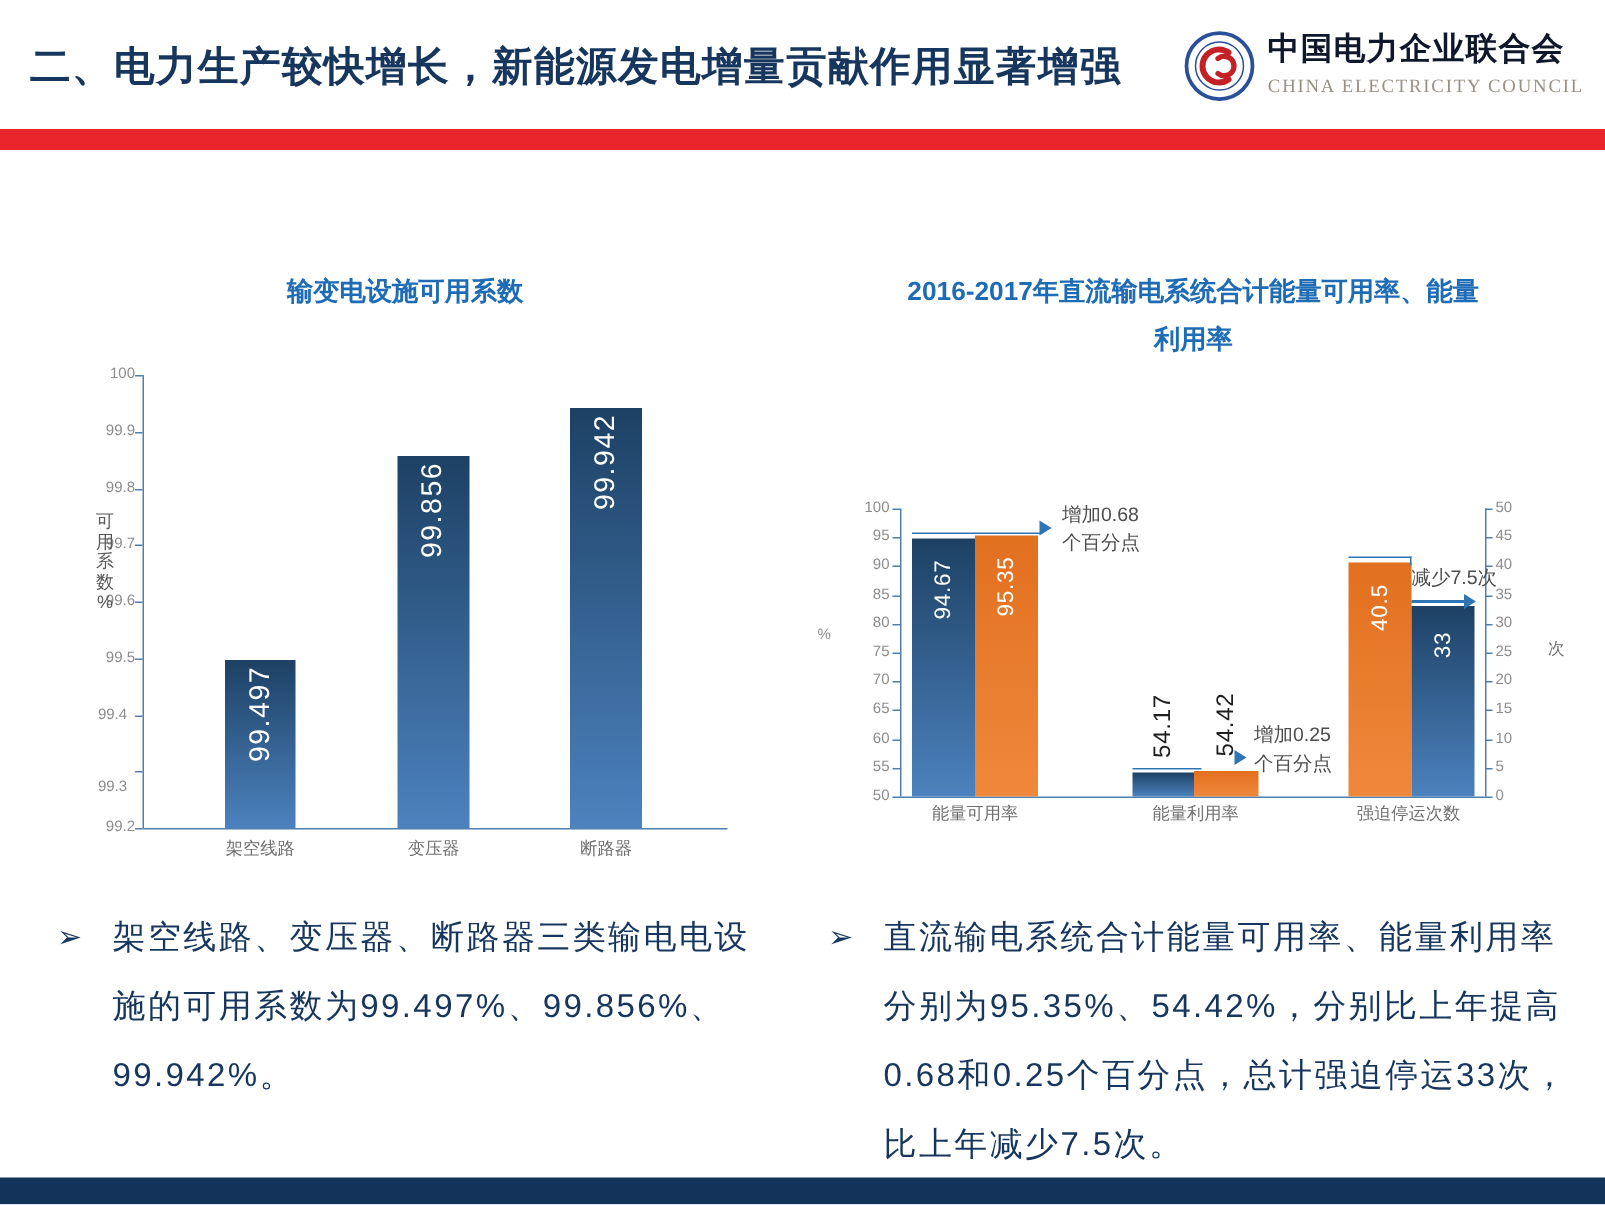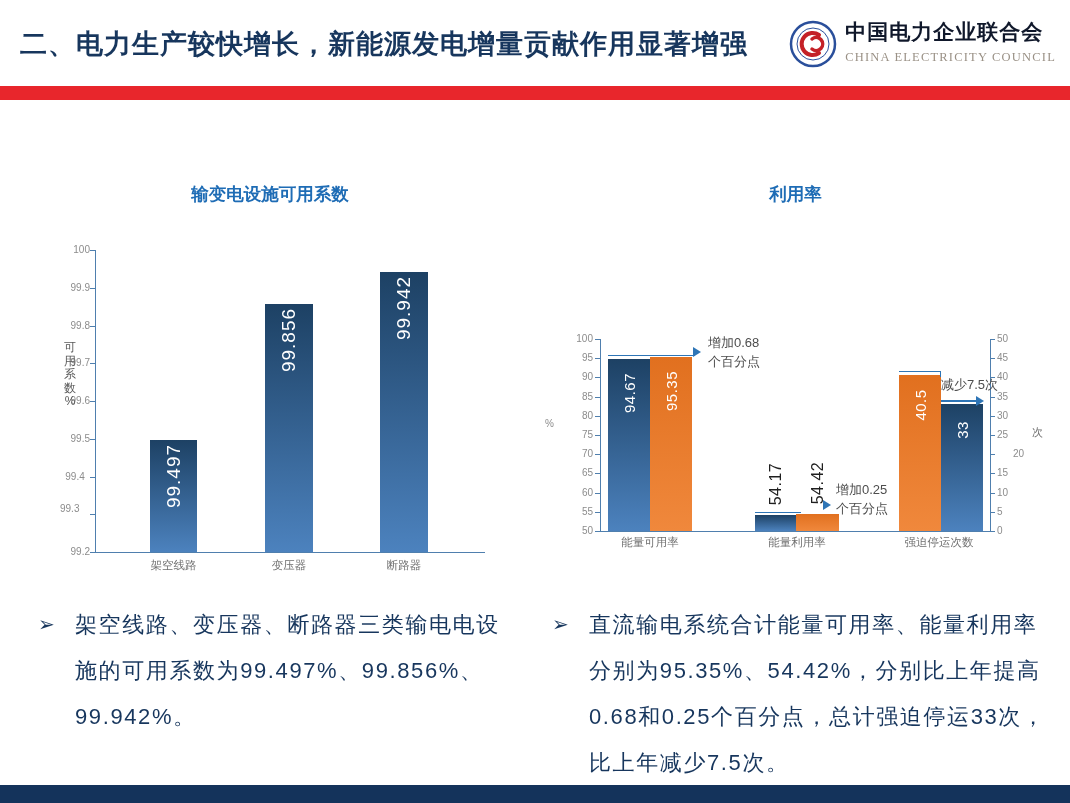--- a/index.html
+++ b/index.html
@@ -80,39 +80,40 @@
   </div>
 
   <div class="red-bar"></div>
 
 
   <div class="chart-title ct1">
     <div>输变电设施可用系数</div>
   </div>
 
   <div class="chart-title ct2">
+    <div>2016-2017年直流输电系统合计能量可用率、能量</div>
     <div>利用率</div>
   </div>
 
   <div id="chart1" class="chart">
       <div class="tick-label" style="left: 0px; top: -1px; width: 30px; text-align: right;">100</div>
       <div class="tick-mark" style="left: 30px; top: 5px; width: 5px;"></div>
       <div class="tick-label" style="left: 0px; top: 36.75px; width: 30px; text-align: right;">99.9</div>
       <div class="tick-mark" style="left: 30px; top: 42.75px; width: 5px;"></div>
       <div class="tick-label" style="left: 0px; top: 74.5px; width: 30px; text-align: right;">99.8</div>
       <div class="tick-mark" style="left: 30px; top: 80.5px; width: 5px;"></div>
       <div class="tick-label" style="left: 0px; top: 112.25px; width: 30px; text-align: right;">99.7</div>
       <div class="tick-mark" style="left: 30px; top: 118.25px; width: 5px;"></div>
       <div class="tick-label" style="left: 0px; top: 150px; width: 30px; text-align: right;">99.6</div>
       <div class="tick-mark" style="left: 30px; top: 156px; width: 5px;"></div>
       <div class="tick-label" style="left: 0px; top: 187.75px; width: 30px; text-align: right;">99.5</div>
       <div class="tick-mark" style="left: 30px; top: 193.75px; width: 5px;"></div>
       <div class="tick-label" style="left: 0px; top: 225.5px; width: 30px; text-align: center;">99.4</div>
       <div class="tick-mark" style="left: 30px; top: 231.5px; width: 5px;"></div>
-      <div class="tick-label" style="left: 0px; top: 258px; width: 30px; text-align: left;">99.3</div>
+      <div class="tick-label" style="left: 0px; top: 274px; width: 30px; text-align: center;">99.3</div>
       <div class="tick-mark" style="left: 30px; top: 269.25px; width: 5px;"></div>
       <div class="tick-label" style="left: 0px; top: 301px; width: 30px; text-align: right;">99.2</div>
       <div class="tick-mark" style="left: 30px; top: 307px; width: 5px;"></div>
       <div class="axis-line" style="left: 35px; top: 5px; width: 1px; height: 302px;"></div>
       <div class="axis-line" style="left: 35px; top: 307px; width: 390px; height: 1px;"></div>
       <div class="ylab-stack" style="left: 2px; top: 96px;">可
 用
 系
 数
 %</div>
@@ -154,21 +155,21 @@
       <div class="tick-label" style="left: 452px; top: 22.2px; width: 30px;">45</div>
       <div class="tick-mark" style="left: 445px; top: 28.2px; width: 5px;"></div>
       <div class="tick-label" style="left: 452px; top: 41.4px; width: 30px;">40</div>
       <div class="tick-mark" style="left: 445px; top: 47.4px; width: 5px;"></div>
       <div class="tick-label" style="left: 452px; top: 60.6px; width: 30px;">35</div>
       <div class="tick-mark" style="left: 445px; top: 66.6px; width: 5px;"></div>
       <div class="tick-label" style="left: 452px; top: 79.8px; width: 30px;">30</div>
       <div class="tick-mark" style="left: 445px; top: 85.8px; width: 5px;"></div>
       <div class="tick-label" style="left: 452px; top: 99px; width: 30px;">25</div>
       <div class="tick-mark" style="left: 445px; top: 105px; width: 5px;"></div>
-      <div class="tick-label" style="left: 468px; top: 118.2px; width: 30px;">20</div>
+      <div class="tick-label" style="left: 452px; top: 118.2px; width: 30px;">20</div>
       <div class="tick-mark" style="left: 445px; top: 124.2px; width: 5px;"></div>
       <div class="tick-label" style="left: 452px; top: 137.4px; width: 30px;">15</div>
       <div class="tick-mark" style="left: 445px; top: 143.4px; width: 5px;"></div>
       <div class="tick-label" style="left: 452px; top: 156.6px; width: 30px;">10</div>
       <div class="tick-mark" style="left: 445px; top: 162.6px; width: 5px;"></div>
       <div class="tick-label" style="left: 452px; top: 175.8px; width: 30px;">5</div>
       <div class="tick-mark" style="left: 445px; top: 181.8px; width: 5px;"></div>
       <div class="tick-label" style="left: 452px; top: 195px; width: 30px;">0</div>
       <div class="tick-mark" style="left: 445px; top: 201px; width: 5px;"></div>
       <div class="axis-line" style="left: 55px; top: 9px; width: 1px; height: 192px;"></div>

